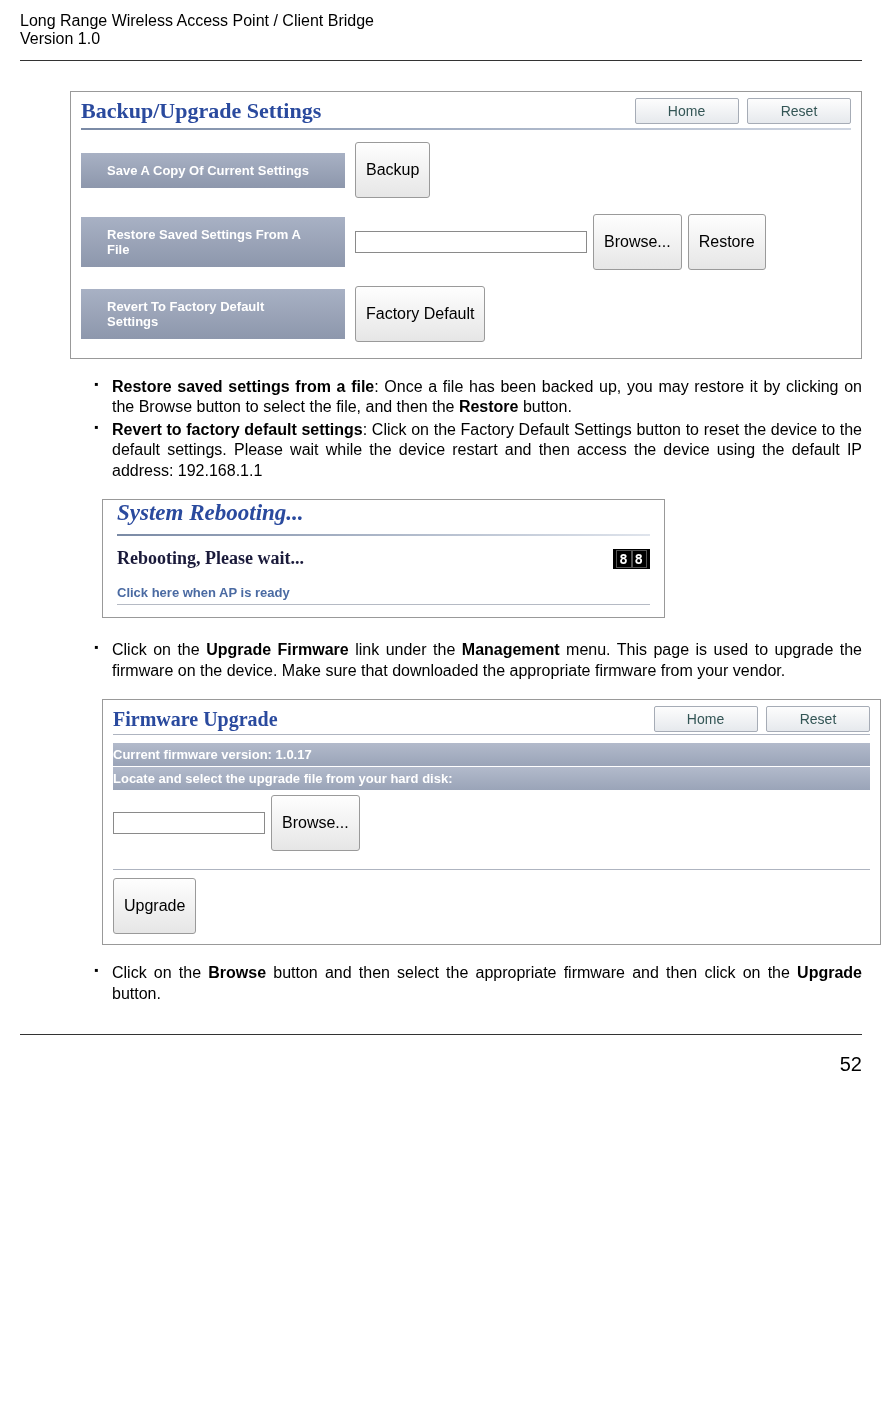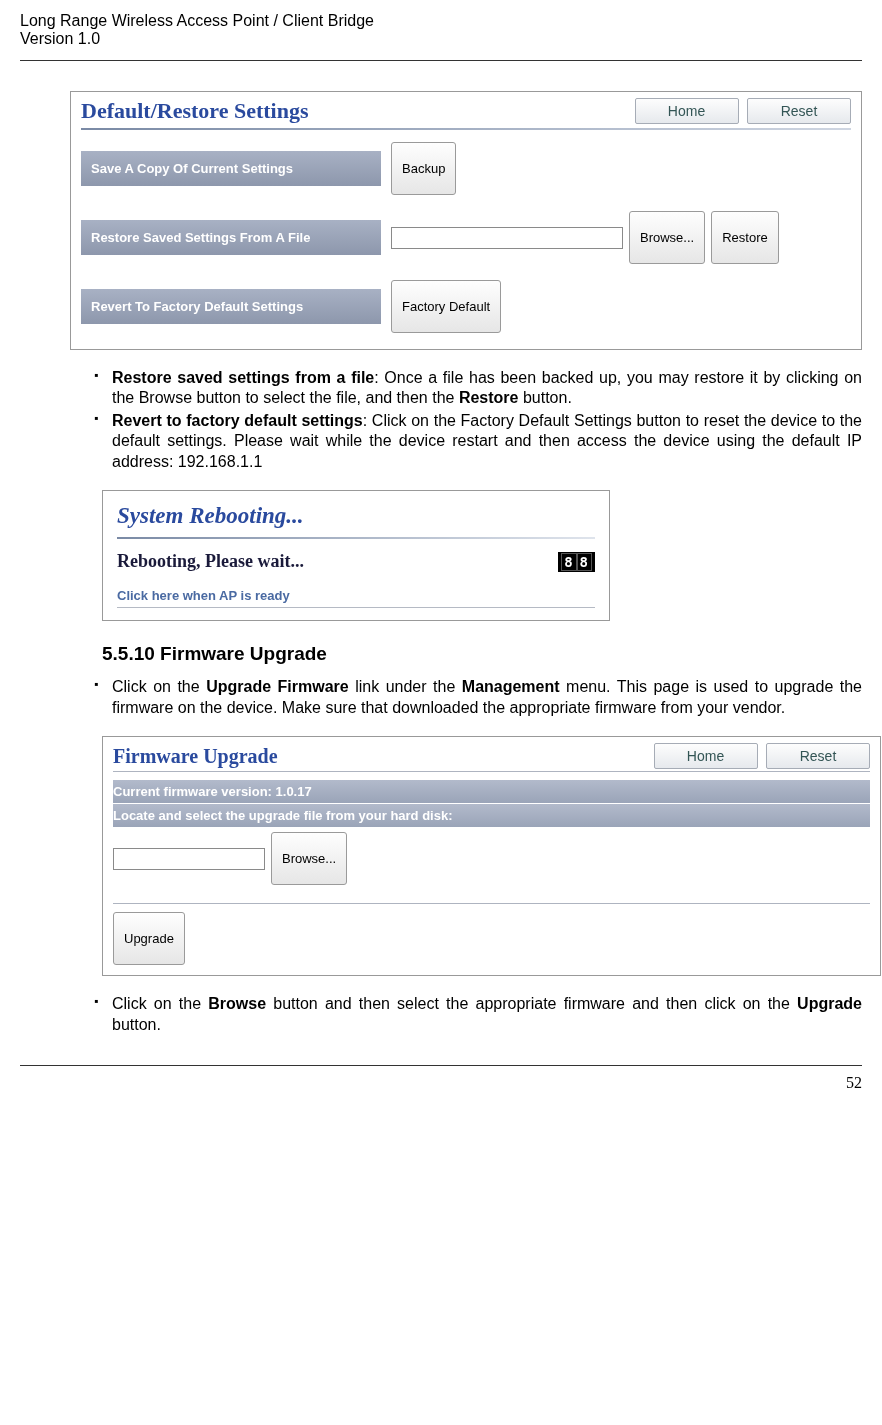--- a/index.html
+++ b/index.html
@@ -69,35 +69,35 @@
   .field-row {
     display: flex;
     align-items: center;
     margin: 0 10px 16px 10px;
   }
   .field-label {
     background: linear-gradient(#a8b1c4, #8d97ac);
     color: #fff;
     font-size: 13px;
     font-weight: bold;
-    padding: 10px 10px;
-    width: 300px;
+    padding: 10px 26px;
+    width: 264px;
     box-sizing: border-box;
   }
   .field-ctrl {
     flex: 1;
     display: flex;
     align-items: center;
     gap: 6px;
     padding-left: 10px;
   }
   .ui-btn {
     display: inline-block;
     padding: 18px 10px;
-    font-size: 13px;
+    font-size: 16px;
     background: linear-gradient(#fefefe, #e6e6e6);
     border: 1px solid #9a9a9a;
     border-radius: 3px;
   }
   .text-input {
     height: 20px;
     border: 1px solid #8a8a8a;
     display: inline-block;
   }
   ul.bullets {
@@ -115,22 +115,22 @@
   ul.bullets > li::before {
     content: "▪";
     position: absolute;
     left: 0;
     top: 0;
     font-size: 12px;
   }
   .b { font-weight: bold; }
   .reboot-panel {
     border: 1px solid #999;
-    padding: 12px 14px 12px 14px;
-    width: 508px;
+    padding: 0 14px 12px 14px;
+    width: 563px;
     margin: 8px 0 22px 32px;
     box-sizing: border-box;
   }
   .reboot-title {
     color: #2a4a9e;
     font-family: Georgia, 'Times New Roman', serif;
     font-weight: bold;
     font-style: italic;
     font-size: 23px;
     margin-bottom: 8px;
@@ -202,38 +202,37 @@
   .fw-file-row {
     display: flex;
     align-items: center;
     gap: 6px;
     margin: 4px 10px 0 10px;
   }
   .page-footer {
     border-top: 1.5px solid #333;
     margin-top: 30px;
     text-align: right;
-    font-size: 16px;
-    padding-top: 8px;
-    font-family: Liberation Serif, serif;
+    font-size: 20px;
+    padding-top: 18px;
   }
 </style>
 </head>
 <body>
 
 <div class="page-header">
   <span>Long Range Wireless Access Point / Client Bridge</span>
   <span>Version 1.0</span>
 </div>
 
 <div class="content">
 
   <div class="panel">
     <div class="panel-title-row">
-      <span class="panel-title">Default/Restore Settings</span>
+      <span class="panel-title">Backup/Upgrade Settings</span>
       <span>
         <span class="top-btn">Home</span>
         <span class="top-btn">Reset</span>
       </span>
     </div>
     <div class="hr-line"></div>
 
     <div class="field-row">
       <div class="field-label">Save A Copy Of Current Settings</div>
       <div class="field-ctrl">
@@ -274,21 +273,20 @@
       <span>Rebooting, Please wait...</span>
       <span class="countdown">
           <span>8</span>
           <span>8</span>
         </span>
     </div>
     <div class="reboot-link">Click here when AP is ready</div>
     <div class="reboot-bottom-hr"></div>
   </div>
 
-  <h3 class="section">5.5.10 Firmware Upgrade</h3>
 
   <ul class="bullets">
     <li>
       <span>Click on the </span><span class="b">Upgrade Firmware</span><span> link under the </span><span class="b">Management</span><span> menu. This page is used to upgrade the firmware on the device. Make sure that downloaded the appropriate firmware from your vendor.</span>
     </li>
   </ul>
 
   <div class="fw-panel">
     <div class="panel-title-row">
       <span class="panel-title small">Firmware Upgrade</span>

